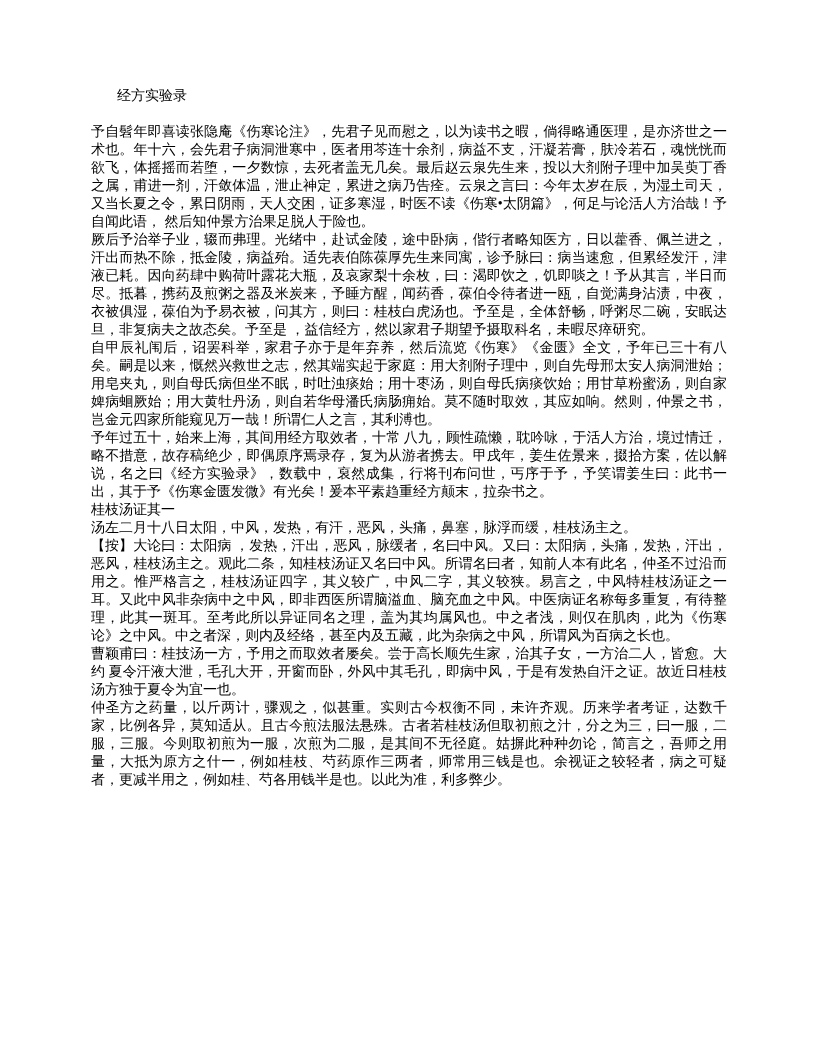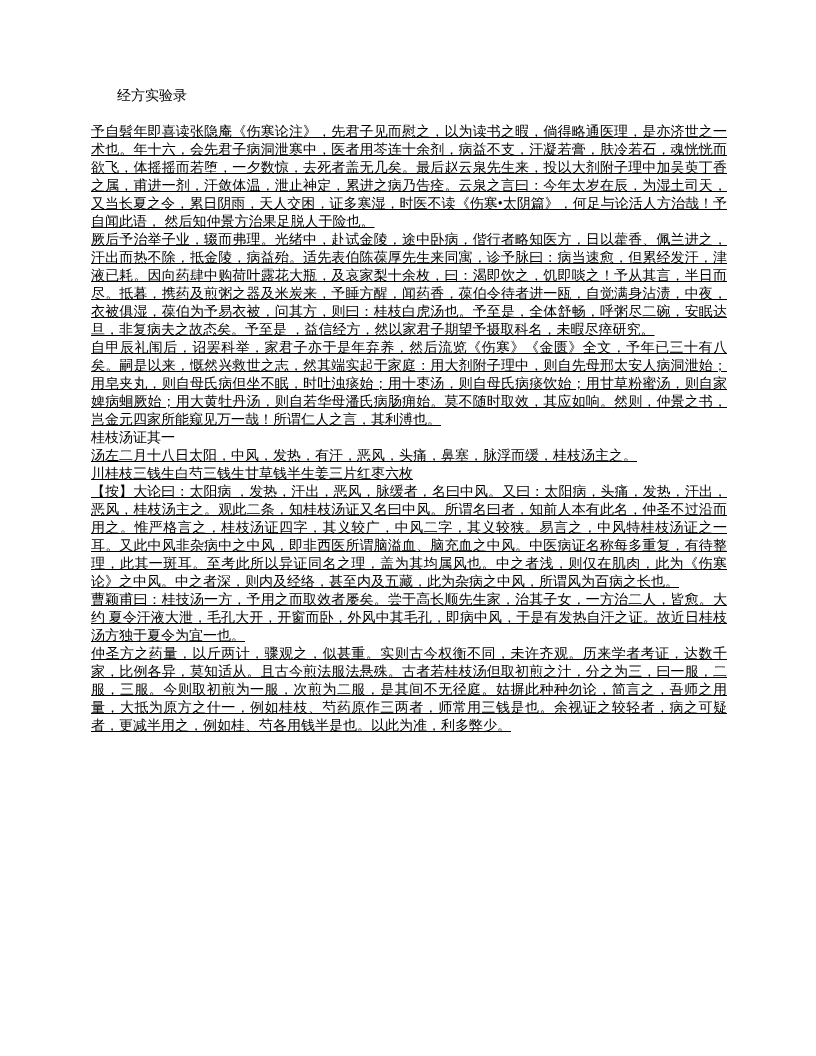--- a/index.html
+++ b/index.html
@@ -24,21 +24,20 @@
   .doc-title {
     text-indent: 26px;
   }
   .line, .doc-title, .doc-author {
     margin: 0;
   }
   p.para {
     margin: 0;
     text-align: justify;
     word-break: break-all;
-    text-decoration: underline;
   }
   .blank-line {
     height: 18px;
   }
 </style>
 </head>
 <body>
 
 <div class="page">
 
@@ -47,28 +46,28 @@
 
   <div class="blank-line"></div>
 
 
   <p class="para">予自髫年即喜读张隐庵《伤寒论注》，先君子见而慰之，以为读书之暇，倘得略通医理，是亦济世之一术也。年十六，会先君子病洞泄寒中，医者用芩连十余剂，病益不支，汗凝若膏，肤冷若石，魂恍恍而欲飞，体摇摇而若堕，一夕数惊，去死者盖无几矣。最后赵云泉先生来，投以大剂附子理中加吴萸丁香之属，甫进一剂，汗敛体温，泄止神定，累进之病乃告痊。云泉之言曰：今年太岁在辰，为湿土司天，又当长夏之令，累日阴雨，天人交困，证多寒湿，时医不读《伤寒•太阴篇》，何足与论活人方治哉！予自闻此语， 然后知仲景方治果足脱人于险也。</p>
 
   <p class="para">厥后予治举子业，辍而弗理。光绪中，赴试金陵，途中卧病，偕行者略知医方，日以藿香、佩兰进之，汗出而热不除，抵金陵，病益殆。适先表伯陈葆厚先生来同寓，诊予脉曰：病当速愈，但累经发汗，津液已耗。因向药肆中购荷叶露花大瓶，及哀家梨十余枚，曰：渴即饮之，饥即啖之！予从其言，半日而尽。抵暮，携药及煎粥之器及米炭来，予睡方醒，闻药香，葆伯令待者进一瓯，自觉满身沾渍，中夜，衣被俱湿，葆伯为予易衣被，问其方，则曰：桂枝白虎汤也。予至是，全体舒畅，呼粥尽二碗，安眠达旦，非复病夫之故态矣。予至是 ，益信经方，然以家君子期望予摄取科名，未暇尽瘁研究。</p>
 
   <p class="para">自甲辰礼闱后，诏罢科举，家君子亦于是年弃养，然后流览《伤寒》《金匮》全文，予年已三十有八矣。嗣是以来，慨然兴救世之志，然其端实起于家庭：用大剂附子理中，则自先母邢太安人病洞泄始；用皂夹丸，则自母氏病但坐不眠，时吐浊痰始；用十枣汤，则自母氏病痰饮始；用甘草粉蜜汤，则自家婢病蛔厥始；用大黄牡丹汤，则自若华母潘氏病肠痈始。莫不随时取效，其应如响。然则，仲景之书，岂金元四家所能窥见万一哉！所谓仁人之言，其利溥也。</p>
 
+  <p class="para">予年过五十，始来上海，其间用经方取效者，十常 八九，顾性疏懒，耽吟咏，于活人方治，境过情迁，略不措意，故存稿绝少，即偶原序焉录存，复为从游者携去。甲戌年，姜生佐景来，掇拾方案，佐以解说，名之曰《经方实验录》，数载中，裒然成集，行将刊布问世，丐序于予，予笑谓姜生曰：此书一出，其于予《伤寒金匮发微》有光矣！爰本平素趋重经方颠末，拉杂书之。</p>
 
 
 
   <div class="line">桂枝汤证其一</div>
 
   <p class="para">汤左二月十八日太阳，中风，发热，有汗，恶风，头痛，鼻塞，脉浮而缓，桂枝汤主之。</p>
 
-  <p class="para">川桂枝三钱生白芍三钱生甘草钱半生姜三片红枣六枚</p>
 
   <p class="para">【按】大论曰：太阳病 ，发热，汗出，恶风，脉缓者，名曰中风。又曰：太阳病，头痛，发热，汗出，恶风，桂枝汤主之。观此二条，知桂枝汤证又名曰中风。所谓名曰者，知前人本有此名，仲圣不过沿而用之。惟严格言之，桂枝汤证四字，其义较广，中风二字，其义较狭。易言之，中风特桂枝汤证之一耳。又此中风非杂病中之中风，即非西医所谓脑溢血、脑充血之中风。中医病证名称每多重复，有待整理，此其一斑耳。至考此所以异证同名之理，盖为其均属风也。中之者浅，则仅在肌肉，此为《伤寒论》之中风。中之者深，则内及经络，甚至内及五藏，此为杂病之中风，所谓风为百病之长也。</p>
 
   <p class="para">曹颖甫曰：桂技汤一方，予用之而取效者屡矣。尝于高长顺先生家，治其子女，一方治二人，皆愈。大约 夏令汗液大泄，毛孔大开，开窗而卧，外风中其毛孔，即病中风，于是有发热自汗之证。故近日桂枝汤方独于夏令为宜一也。</p>
 
   <p class="para">仲圣方之药量，以斤两计，骤观之，似甚重。实则古今权衡不同，未许齐观。历来学者考证，达数千家，比例各异，莫知适从。且古今煎法服法悬殊。古者若桂枝汤但取初煎之汁，分之为三，曰一服，二服，三服。今则取初煎为一服，次煎为二服，是其间不无径庭。姑摒此种种勿论，简言之，吾师之用量，大抵为原方之什一，例如桂枝、芍药原作三两者，师常用三钱是也。余视证之较轻者，病之可疑者，更减半用之，例如桂、芍各用钱半是也。以此为准，利多弊少。</p>
 
 </div>
 
 </body></html>

